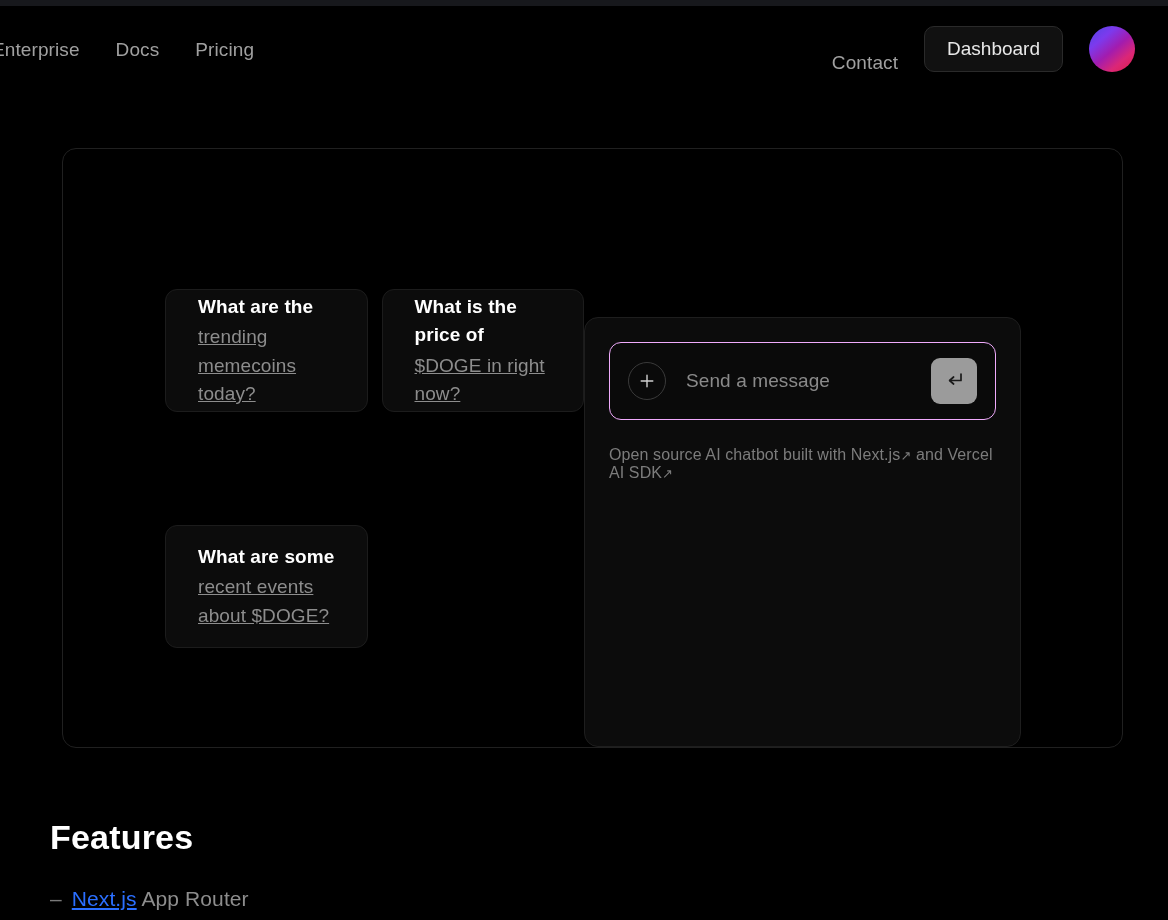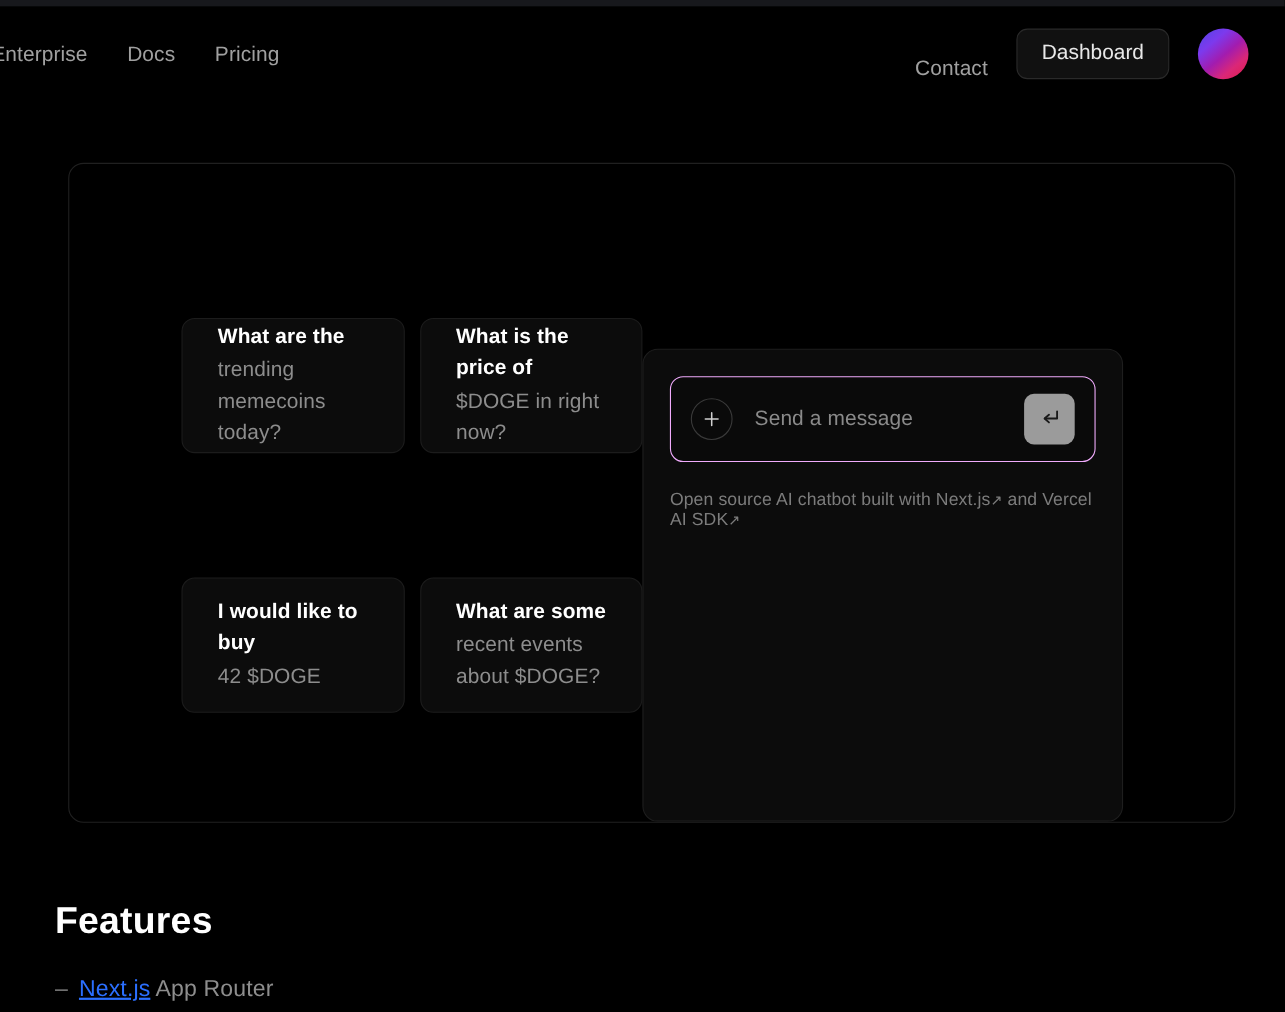--- a/index.html
+++ b/index.html
@@ -141,20 +141,21 @@
     letter-spacing: 0.1px;
   }
 
   .suggestion-sub {
     font-size: 19px;
     font-weight: 400;
     color: #8d8d8d;
     line-height: 1.5;
     letter-spacing: 0.1px;
     margin-top: 2px;
+    text-decoration: underline;
   }
 
   
   .composer-panel {
     margin-top: 28px;
     width: 856px;
     background: #0c0c0c;
     border: 1px solid #1e1e1e;
     border-radius: 14px;
     padding: 24px 24px 0 24px;
@@ -293,24 +294,20 @@
       <div class="suggestion-card">
         <div class="suggestion-title">What are the</div>
         <div class="suggestion-sub">trending memecoins today?</div>
       </div>
 
       <div class="suggestion-card">
         <div class="suggestion-title">What is the price of</div>
         <div class="suggestion-sub">$DOGE in right now?</div>
       </div>
 
-      <div class="suggestion-card">
-        <div class="suggestion-title">I would like to buy</div>
-        <div class="suggestion-sub">42 $DOGE</div>
-      </div>
 
       <div class="suggestion-card">
         <div class="suggestion-title">What are some</div>
         <div class="suggestion-sub">recent events about $DOGE?</div>
       </div>
 
     </div>
 
     <div class="composer-panel">
 

